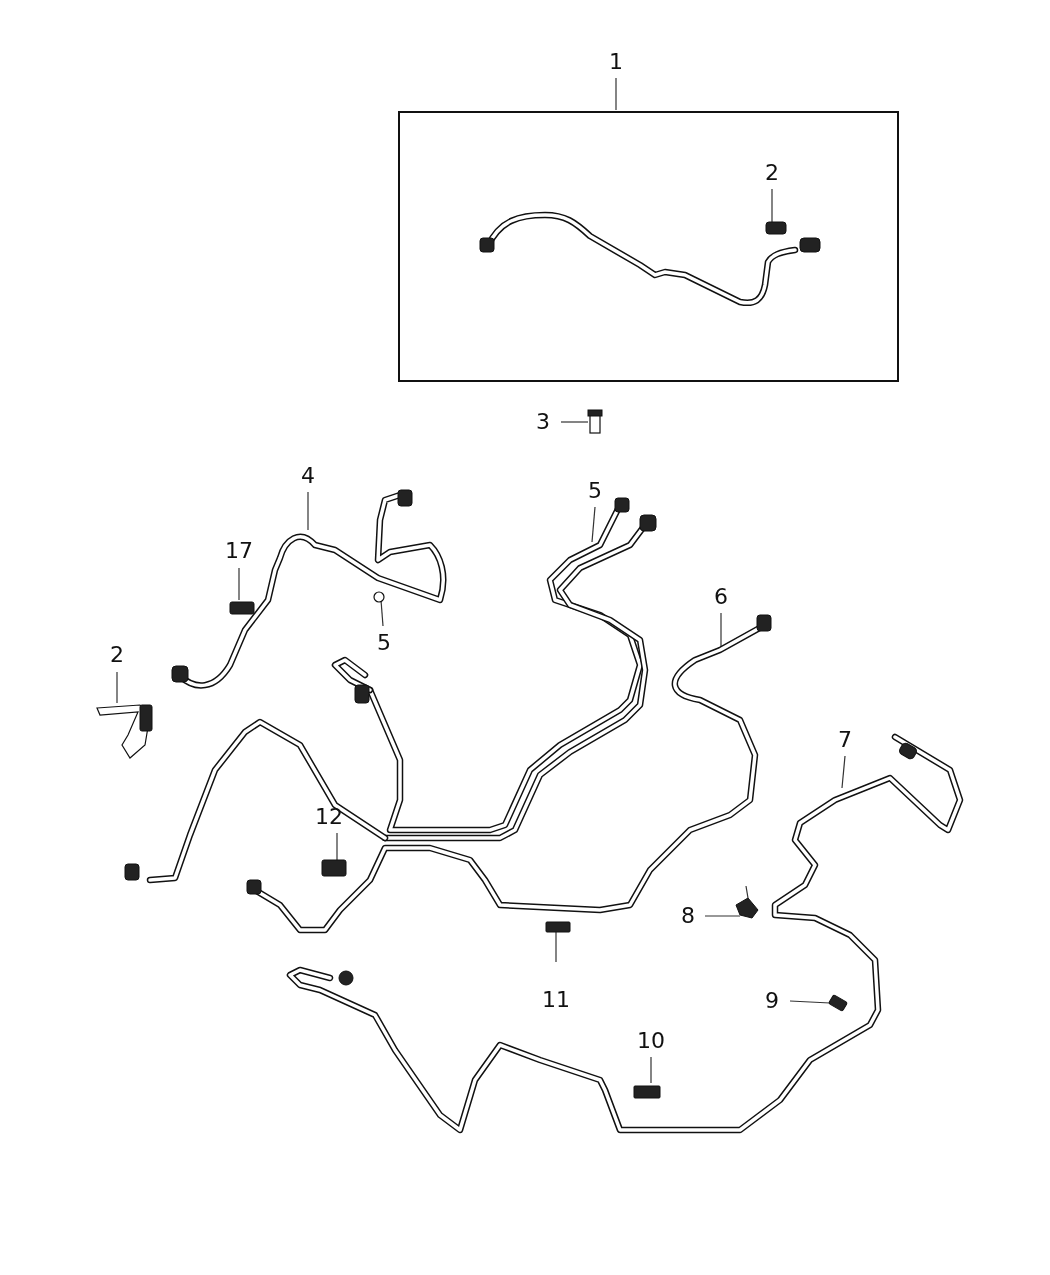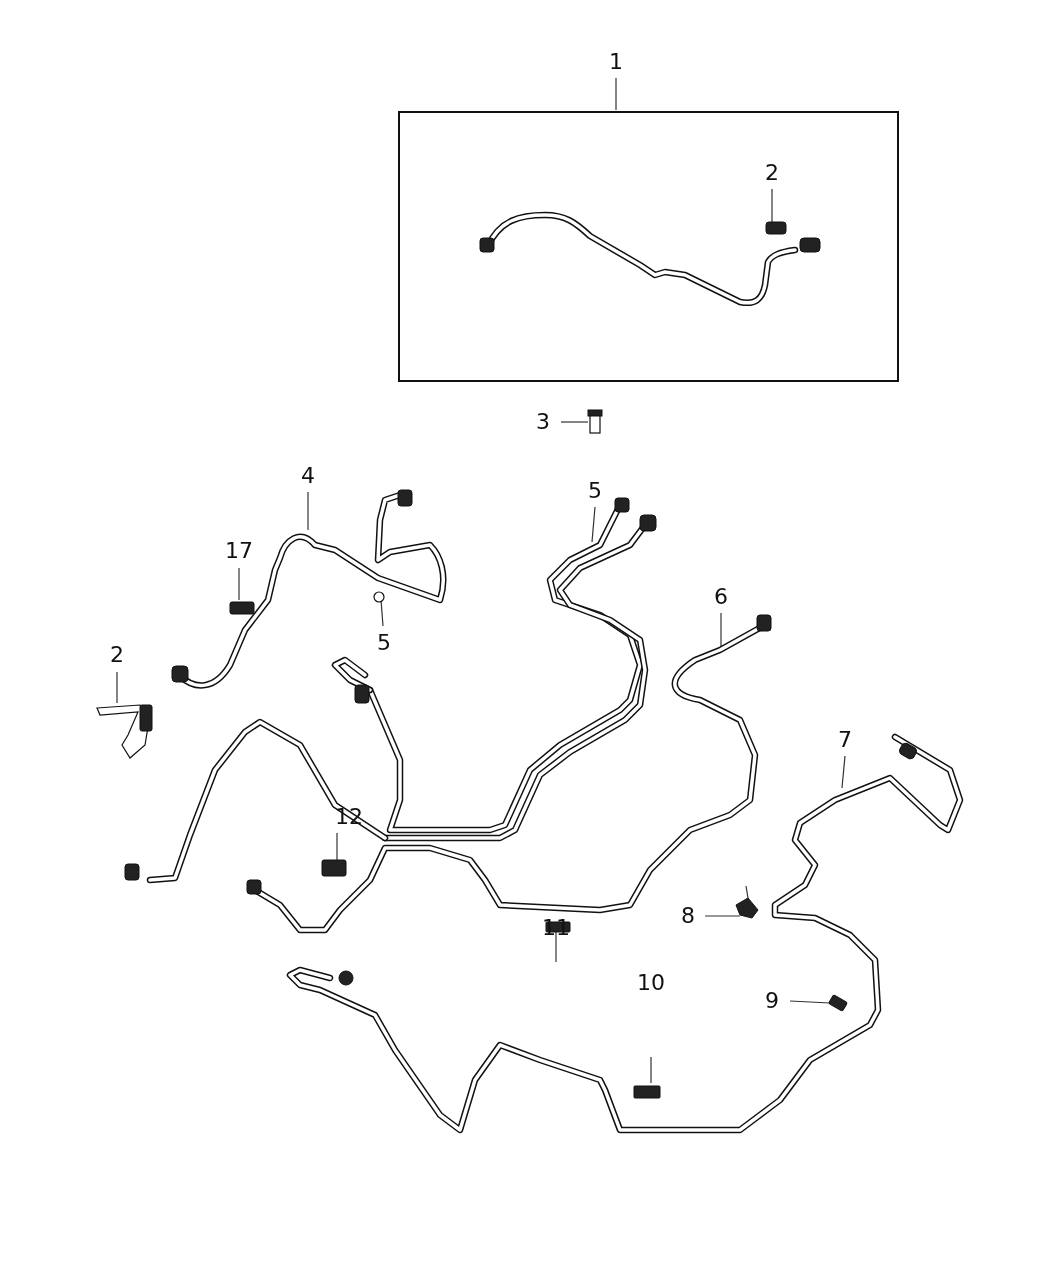--- a/index.html
+++ b/index.html
@@ -125,18 +125,18 @@
 
 <div class="callout" style="left:616px;top:62px">1</div>
 <div class="callout" style="left:772px;top:173px">2</div>
 <div class="callout" style="left:543px;top:422px">3</div>
 <div class="callout" style="left:308px;top:476px">4</div>
 <div class="callout" style="left:595px;top:491px">5</div>
 <div class="callout" style="left:721px;top:597px">6</div>
 <div class="callout" style="left:845px;top:740px">7</div>
 <div class="callout" style="left:688px;top:916px">8</div>
 <div class="callout" style="left:772px;top:1001px">9</div>
-<div class="callout" style="left:651px;top:983px">10</div>
-<div class="callout" style="left:556px;top:928px">11</div>
-<div class="callout" style="left:349px;top:817px">12</div>
+<div class="callout" style="left:651px;top:1041px">10</div>
+<div class="callout" style="left:556px;top:1000px">11</div>
+<div class="callout" style="left:329px;top:817px">12</div>
 <div class="callout" style="left:384px;top:643px">5</div>
 <div class="callout" style="left:239px;top:551px">17</div>
 <div class="callout" style="left:117px;top:655px">2</div>
 
 </body></html>

